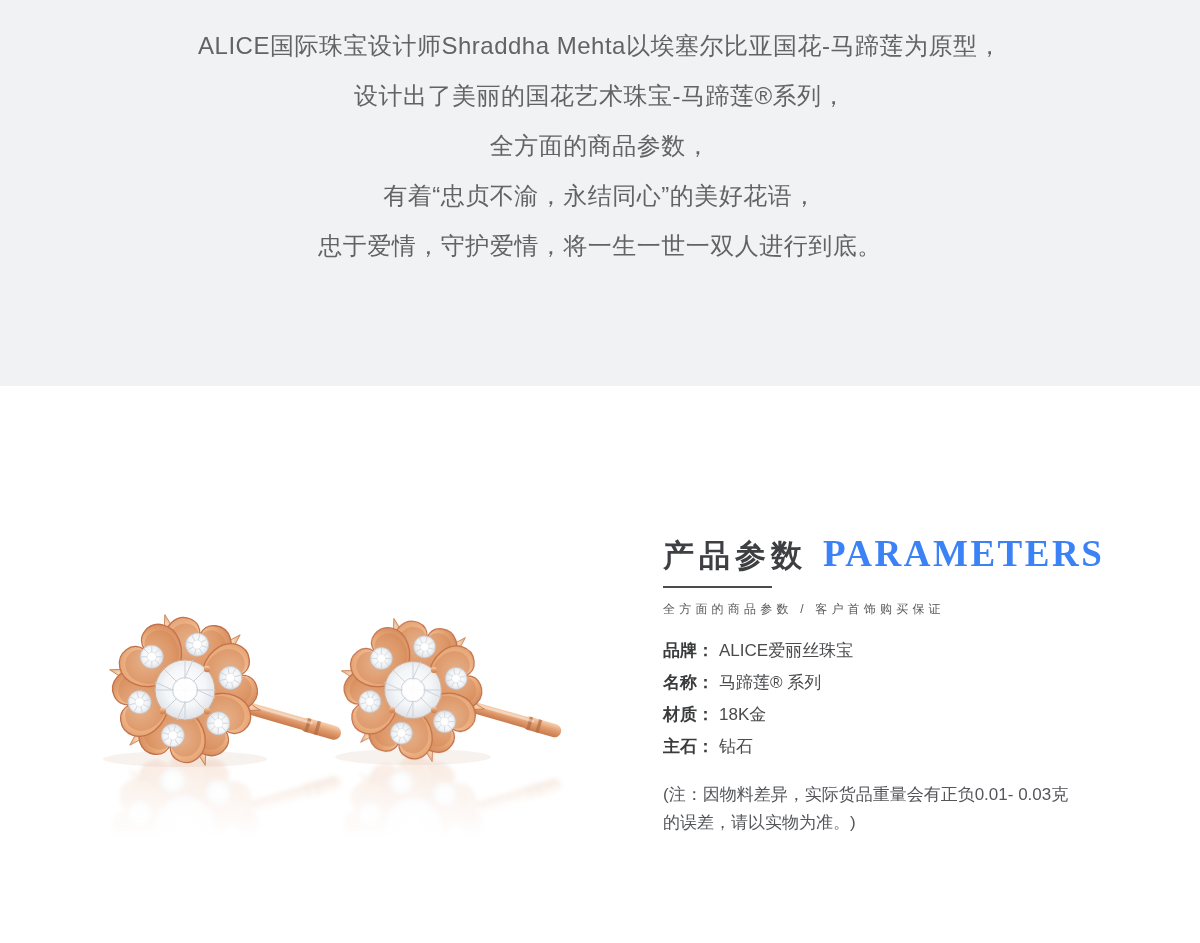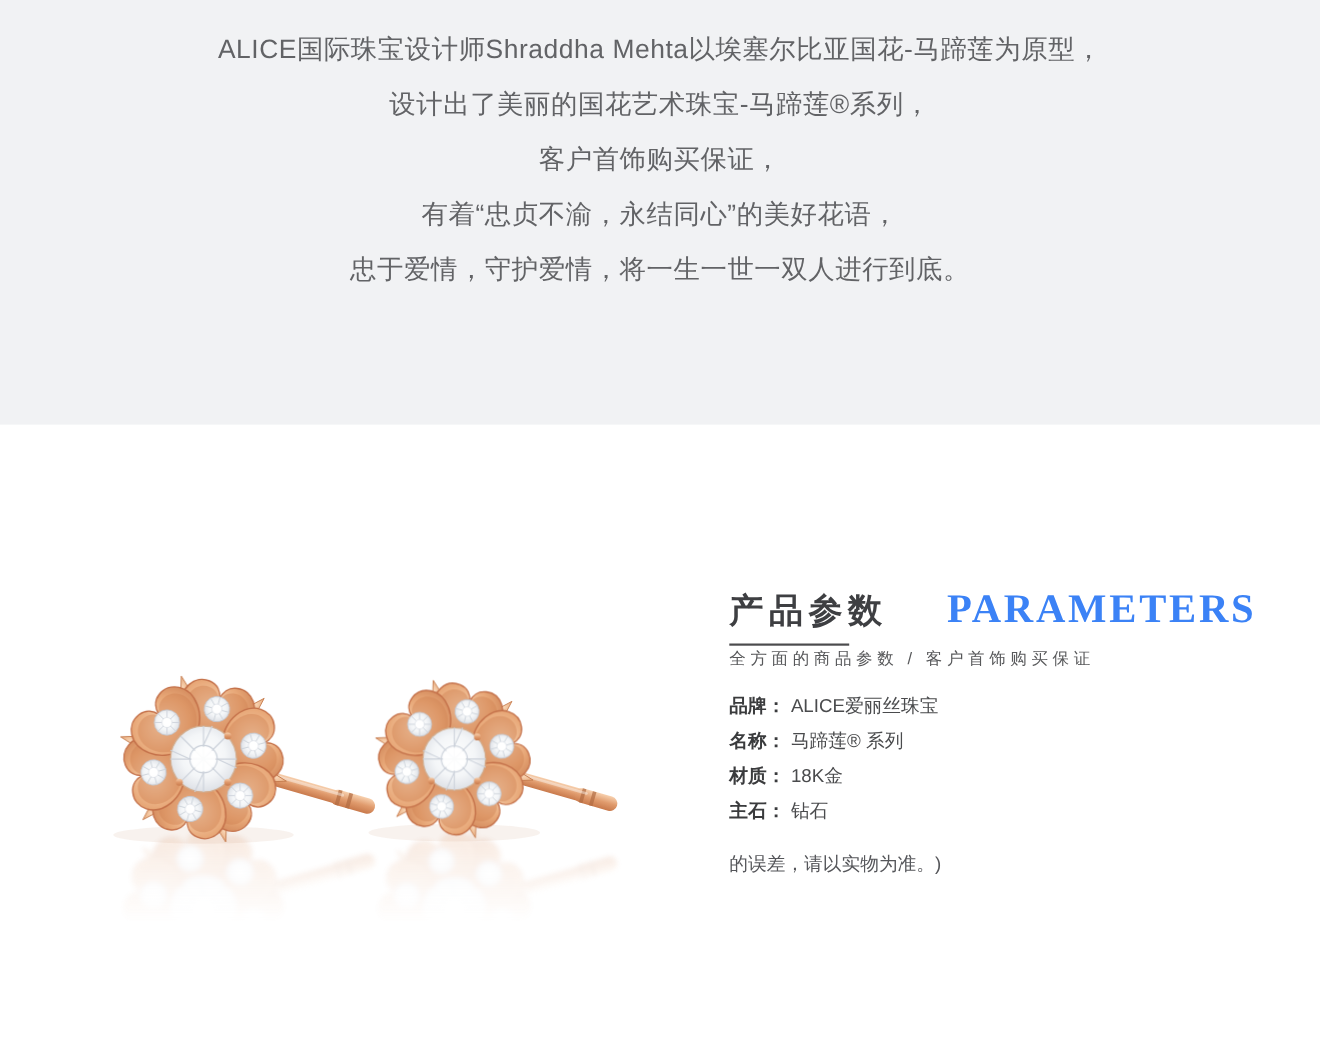--- a/index.html
+++ b/index.html
@@ -17,46 +17,46 @@
   .intro p{
     margin:0;font-size:24px;line-height:50px;color:#626366;letter-spacing:.5px;
     white-space:nowrap;
   }
   
   .photo{
     position:absolute;left:55px;top:550px;width:590px;height:370px;
   }
   
   .params{position:absolute;left:663px;top:532px;width:478px;}
-  .heading{display:flex;align-items:baseline;gap:54px;}
+  .heading{display:flex;align-items:baseline;gap:16px;}
   .heading .cn{
     font-size:31px;font-weight:600;letter-spacing:5px;color:#3e3f42;white-space:nowrap;
   }
   .heading .en{
     font-family:"Liberation Serif","DejaVu Serif",serif;
     font-size:37px;font-weight:700;letter-spacing:2.5px;color:#3b82f6;white-space:nowrap;
   }
   .underline{width:109px;height:2px;background:#4b4b4d;margin-top:9px;}
   .subtitle{
-    margin-top:3px;font-size:15px;letter-spacing:4.2px;color:#58595b;white-space:nowrap;
+    margin-top:13px;font-size:12px;letter-spacing:4.2px;color:#58595b;white-space:nowrap;
   }
   .rows{margin-top:17px;}
   .row{font-size:17px;line-height:32px;color:#4a4b4d;white-space:nowrap;}
   .row .label{font-weight:700;color:#3a3b3d;}
   .row .value{margin-left:5px;}
   .note{margin-top:18px;font-size:17px;line-height:28px;color:#55565a;}
   .note div{white-space:nowrap;}
 </style>
 </head>
 <body>
 
 <section class="intro">
   <p>ALICE国际珠宝设计师Shraddha Mehta以埃塞尔比亚国花-马蹄莲为原型，</p>
   <p>设计出了美丽的国花艺术珠宝-马蹄莲®系列，</p>
-  <p>客户首饰购买保证，</p>
+  <p>全方面的商品参数，</p>
   <p>有着“忠贞不渝，永结同心”的美好花语，</p>
   <p>忠于爱情，守护爱情，将一生一世一双人进行到底。</p>
 </section>
 
 <div class="photo">
   <svg width="590" height="370" viewBox="0 0 590 370">
     <defs>
       <linearGradient id="gLin" x1="0" y1="0" x2="0" y2="1">
         <stop offset="0" stop-color="#f7d0ae"></stop>
         <stop offset=".5" stop-color="#e09b6d"></stop>
@@ -168,15 +168,16 @@
     </div>
     <div class="row">
       <span class="label">材质：</span><span class="value">18K金</span>
     </div>
     <div class="row">
       <span class="label">主石：</span><span class="value">钻石</span>
     </div>
   </div>
 
   <div class="note">
+    <div>(注：因物料差异，实际货品重量会有正负0.01- 0.03克</div>
     <div>的误差，请以实物为准。)</div>
   </div>
 </section>
 
 </body></html>

